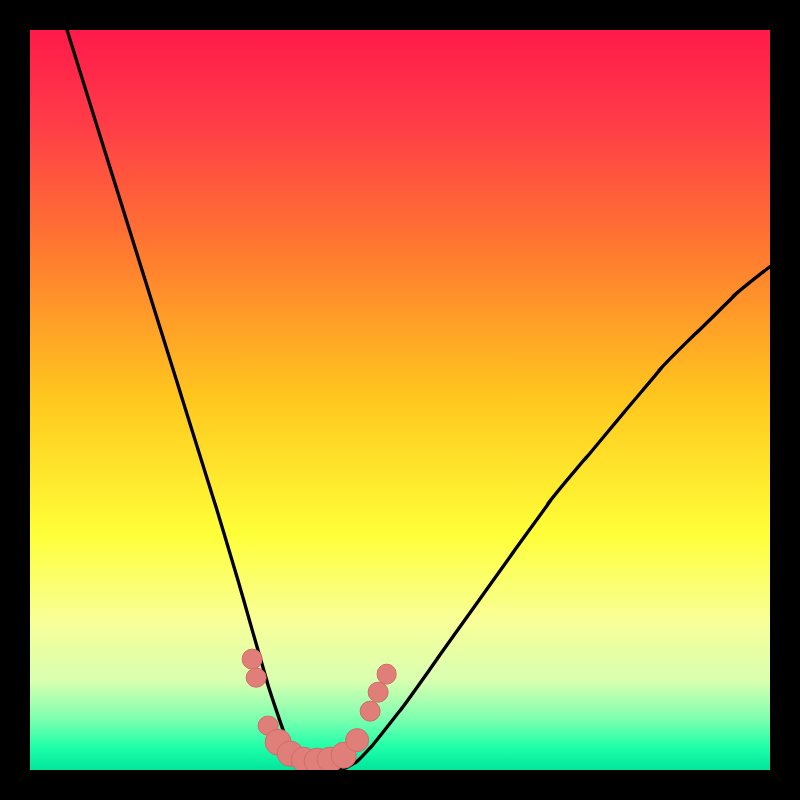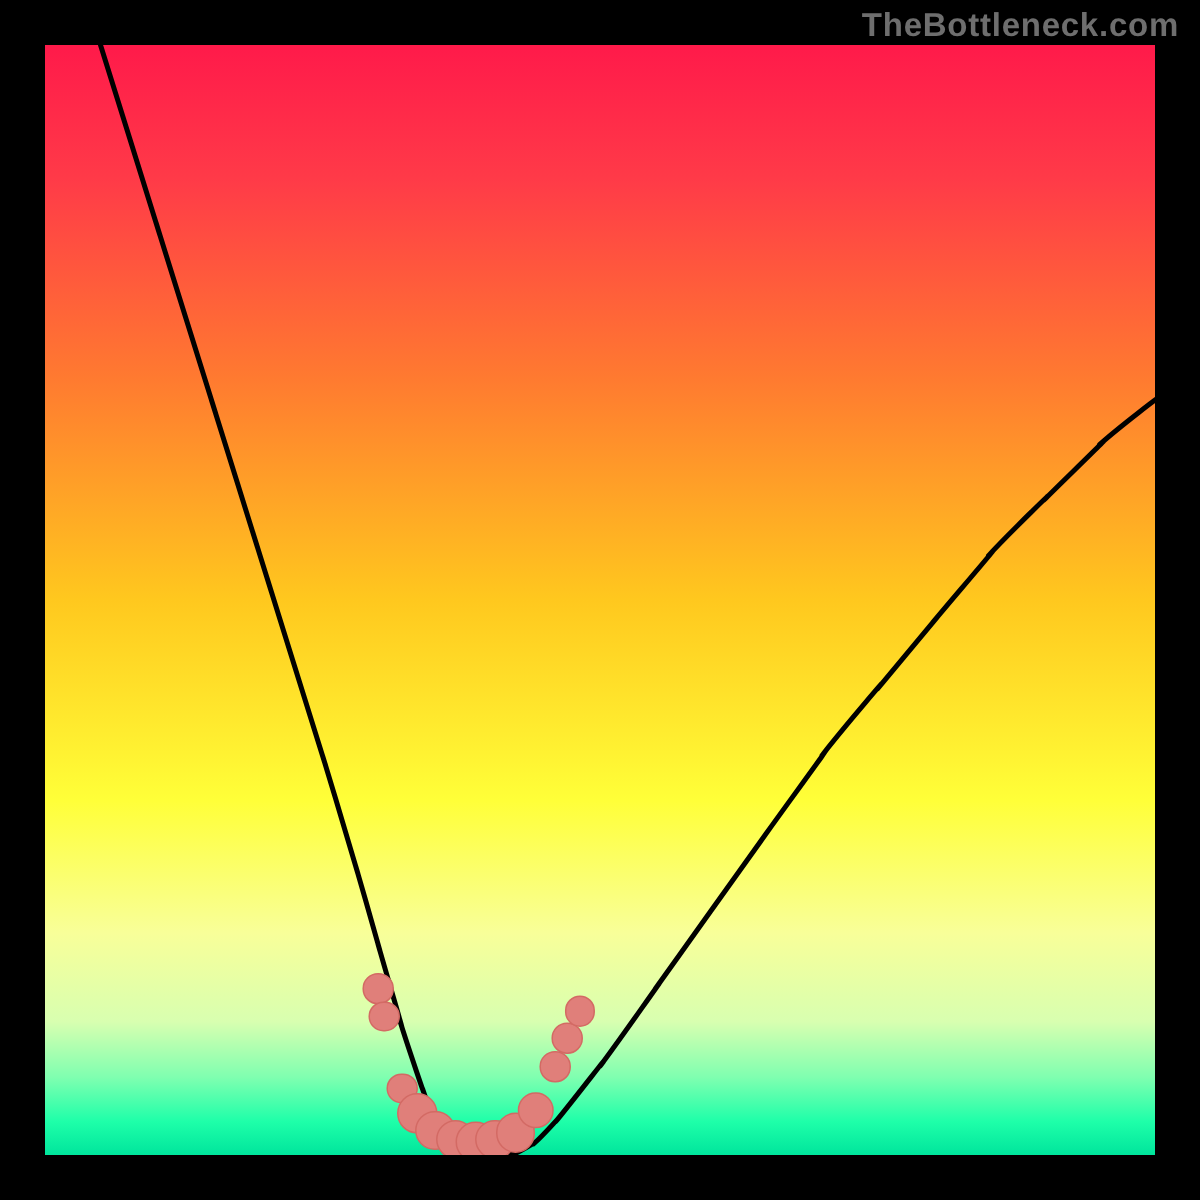--- a/index.html
+++ b/index.html
@@ -91,14 +91,13 @@
         <div class="dot" style="width: 26.64px; height: 26.64px; left: 287.12px; top: 731.12px; background: rgb(224, 127, 122); border: 1px solid rgb(211, 106, 100);"></div>
         <div class="dot" style="width: 26.64px; height: 26.64px; left: 300.44px; top: 729.64px; background: rgb(224, 127, 122); border: 1px solid rgb(211, 106, 100);"></div>
         <div class="dot" style="width: 26.64px; height: 26.64px; left: 313.76px; top: 725.2px; background: rgb(224, 127, 122); border: 1px solid rgb(211, 106, 100);"></div>
         <div class="dot" style="width: 23.68px; height: 23.68px; left: 327.08px; top: 710.4px; background: rgb(224, 127, 122); border: 1px solid rgb(211, 106, 100);"></div>
         <div class="dot" style="width: 20.72px; height: 20.72px; left: 340.4px; top: 680.8px; background: rgb(224, 127, 122); border: 1px solid rgb(211, 106, 100);"></div>
         <div class="dot" style="width: 20.72px; height: 20.72px; left: 347.8px; top: 662.3px; background: rgb(224, 127, 122); border: 1px solid rgb(211, 106, 100);"></div>
         <div class="dot" style="width: 20.72px; height: 20.72px; left: 356.68px; top: 643.8px; background: rgb(224, 127, 122); border: 1px solid rgb(211, 106, 100);"></div>
       </div>
   </div>
 
-  <div class="watermark">TheBottleneck.com</div>
 </div>
 
 </body></html>

